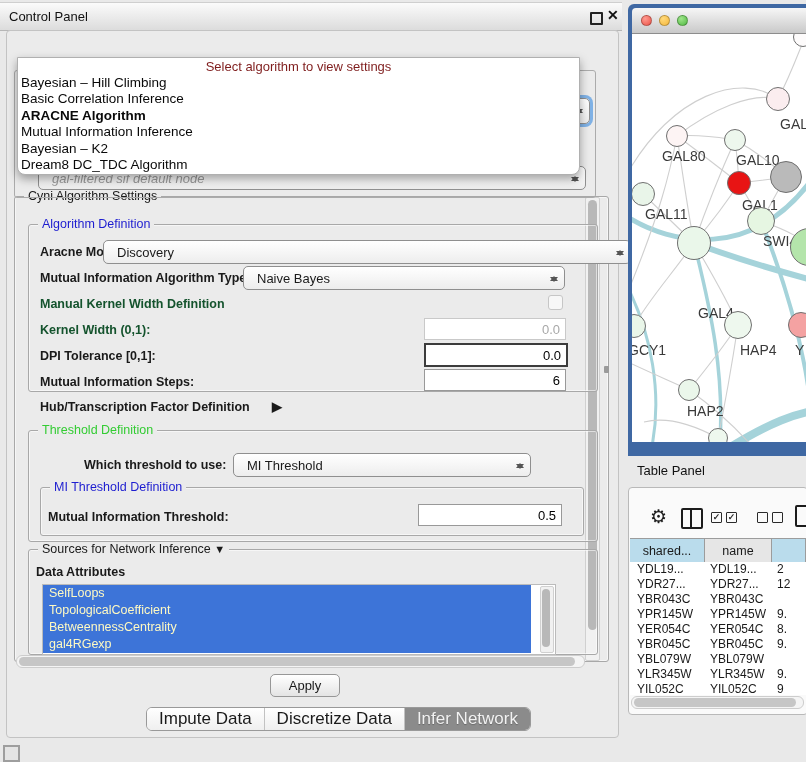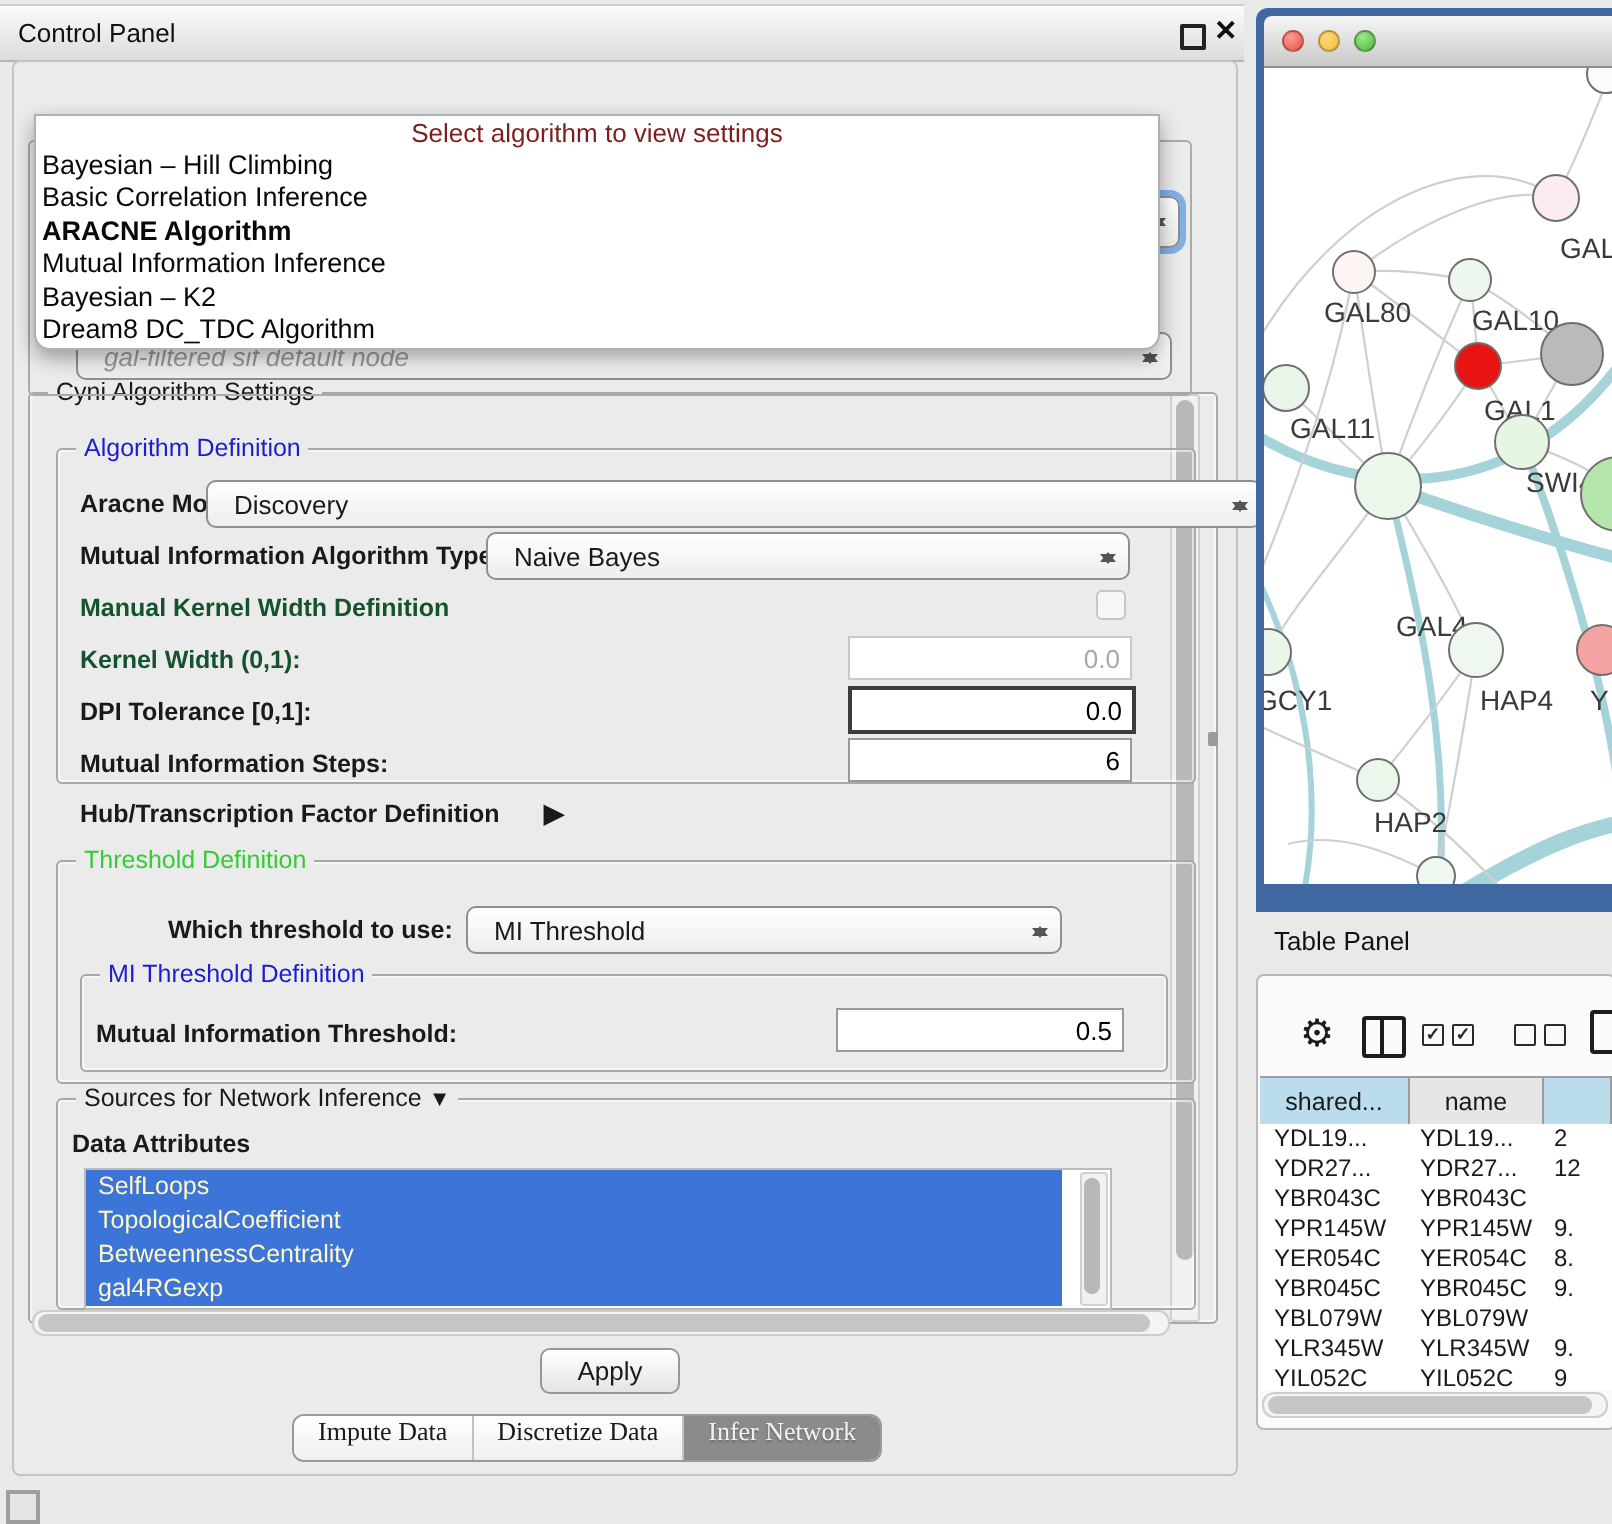--- a/index.html
+++ b/index.html
@@ -9,22 +9,22 @@
 
   
   .cp-titlebar{position:absolute;left:0;top:2px;width:622px;height:27px;
       background:linear-gradient(#fbfbfb,#dcdcdc);border-bottom:1px solid #b6b6b6;border-top:1px solid #cfcfcf;}
   .cp-title{position:absolute;left:9px;top:6px;font-size:13px;color:#111;}
   .cp-float{position:absolute;left:590px;top:9px;width:9px;height:9px;border:2px solid #222;border-radius:1px;}
   .cp-close{position:absolute;left:607px;top:4px;font-size:14px;font-weight:bold;color:#111;}
 
   .tabrow{position:absolute;left:92px;top:36px;height:22px;display:flex;border:1px solid #999;
       border-radius:6px 6px 6px 6px;overflow:hidden;background:#fff;}
-  .tab{display:flex;gap:5px;padding:0 12px;font-size:13px;background:linear-gradient(#ffffff,#efefef);
-      border-left:1px solid #c2c2c2;white-space:nowrap;font-family:Liberation Serif, serif;}
+  .tab{display:flex;align-items:center;gap:5px;padding:0 12px;font-size:17px;background:linear-gradient(#ffffff,#efefef);
+      border-left:1px solid #c2c2c2;white-space:nowrap;}
   .tab:first-child{border-left:none;}
   .tab.sel{background:var(--tab-gray,#8b8b8b);color:#f2f2f2;text-shadow:0 1px 1px rgba(0,0,0,.25);}
   .net-ico{position:relative;width:13px;height:12px;display:inline-block;}
   .net-ico::before{content:"";position:absolute;left:1px;top:0;width:4px;height:4px;border-radius:50%;
       background:#3aa53a;box-shadow:7px 2px 0 #3aa53a,3px 7px 0 #2a8f2a;}
 
   .cp-panel{position:absolute;left:6px;top:30px;width:611px;height:706px;background:#ebebeb;
       border:1px solid #c3c3c3;border-radius:4px;}
 
   

